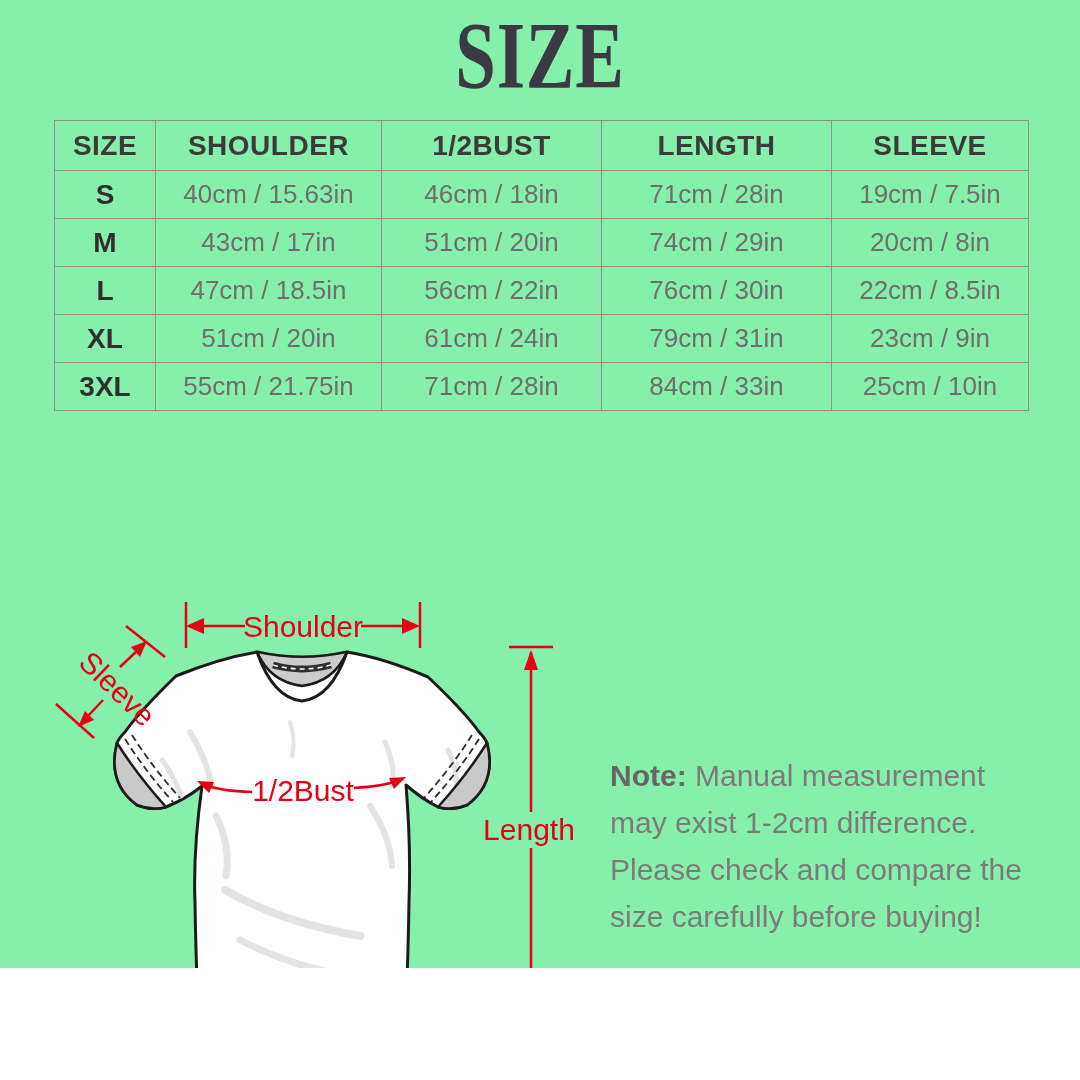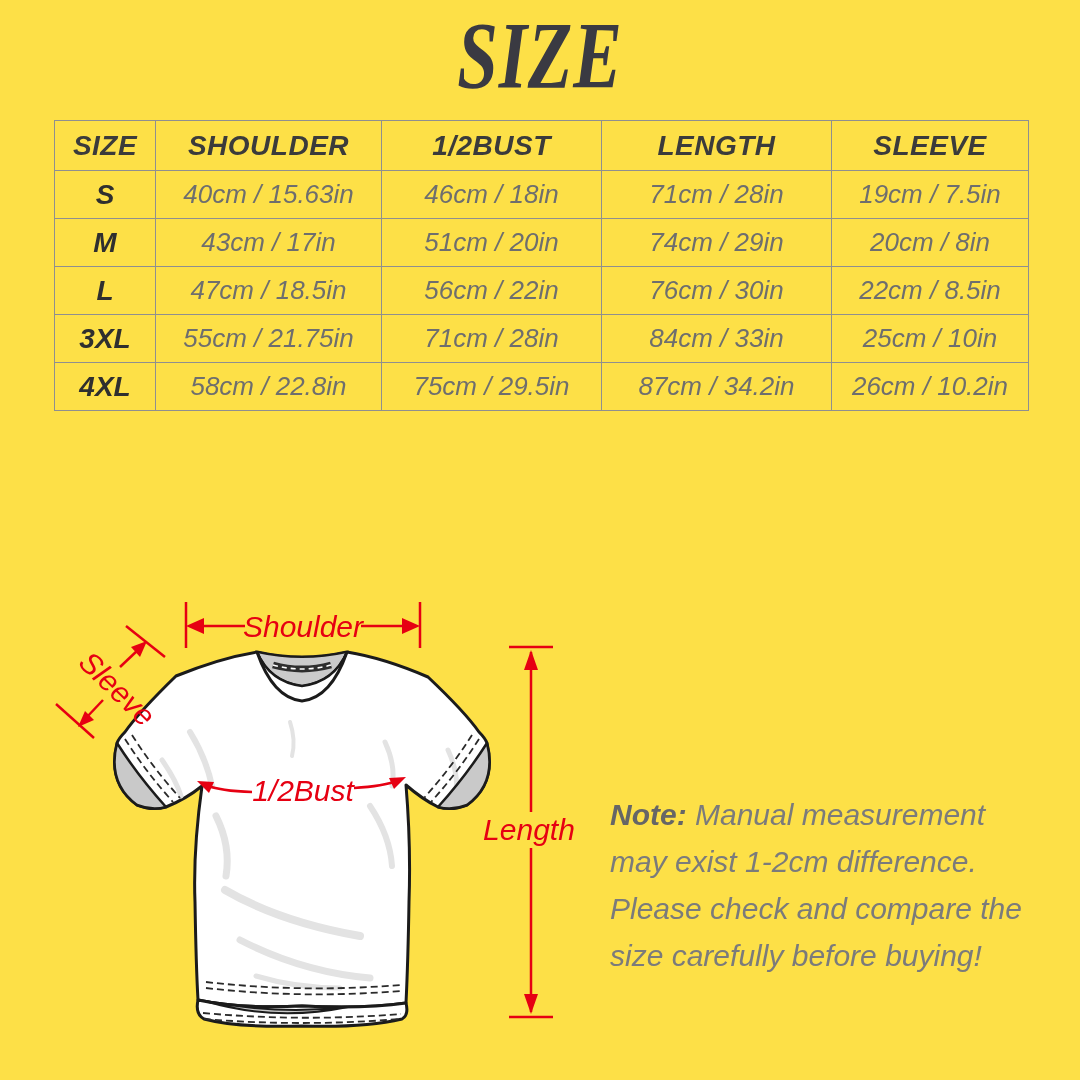--- a/index.html
+++ b/index.html
@@ -1,17 +1,17 @@
 <!DOCTYPE html>
 <html><head>
 <meta charset="utf-8">
 <style>
   html,body{margin:0;padding:0;background:#fff;}
-  .canvas{position:relative;width:1080px;height:1080px;background:#fde047;
-          font-family:"Liberation Sans",sans-serif;overflow:hidden;font-style:italic;}
+  .canvas{position:relative;width:1080px;height:968px;background:#86efac;
+          font-family:"Liberation Sans",sans-serif;overflow:hidden;}
 
   
   .page-title{position:absolute;top:8px;left:0;width:1080px;text-align:center;
               font-family:"Liberation Serif",serif;font-weight:700;font-size:96px;
               line-height:1;color:#3a3a42;transform:scaleX(0.76);letter-spacing:1px;}
 
   
   table.size-table{position:absolute;left:54px;top:120px;width:974px;
                    border-collapse:collapse;table-layout:fixed;}
   table.size-table th,table.size-table td{
@@ -25,21 +25,21 @@
   
   .diagram-svg{position:absolute;left:40px;top:590px;width:540px;height:480px;}
   .red-line{stroke:#e60012;stroke-width:2.5;fill:none;}
   .red-fill{fill:#e60012;stroke:none;}
   .red-text{fill:#e60012;font-family:"Liberation Sans",sans-serif;font-size:30px;}
   .outline{stroke:#1b1b1b;stroke-width:3;stroke-linejoin:round;stroke-linecap:round;}
   .stitch{stroke:#2a2a2a;stroke-width:1.8;fill:none;stroke-dasharray:7 4;}
   .wrinkle{stroke:#e3e3e3;fill:none;stroke-linecap:round;}
 
   
-  .note{position:absolute;left:610px;top:761px;width:424px;
+  .note{position:absolute;left:610px;top:722px;width:424px;
         font-size:30px;line-height:47px;color:#7b7b7b;}
   .note b{color:#666666;}
 </style>
 </head>
 <body>
 
 <div class="canvas">
 
   <div class="page-title">SIZE</div>
 
@@ -76,32 +76,32 @@
         <td class="val-cell">20cm / 8in</td>
       </tr>
       <tr>
         <td class="size-cell">L</td>
         <td class="val-cell">47cm / 18.5in</td>
         <td class="val-cell">56cm / 22in</td>
         <td class="val-cell">76cm / 30in</td>
         <td class="val-cell">22cm / 8.5in</td>
       </tr>
       <tr>
+        <td class="size-cell">XL</td>
+        <td class="val-cell">51cm / 20in</td>
+        <td class="val-cell">61cm / 24in</td>
+        <td class="val-cell">79cm / 31in</td>
+        <td class="val-cell">23cm / 9in</td>
+      </tr>
+      <tr>
         <td class="size-cell">3XL</td>
         <td class="val-cell">55cm / 21.75in</td>
         <td class="val-cell">71cm / 28in</td>
         <td class="val-cell">84cm / 33in</td>
         <td class="val-cell">25cm / 10in</td>
-      </tr>
-      <tr>
-        <td class="size-cell">4XL</td>
-        <td class="val-cell">58cm / 22.8in</td>
-        <td class="val-cell">75cm / 29.5in</td>
-        <td class="val-cell">87cm / 34.2in</td>
-        <td class="val-cell">26cm / 10.2in</td>
       </tr>
     </tbody>
   </table>
 
   <svg class="diagram-svg" viewBox="0 0 540 480">
 
     <g>
       <path class="outline" fill="#ffffff" d="M 217,62
         Q 180,68 136,86
         Q 99,122 85,142

